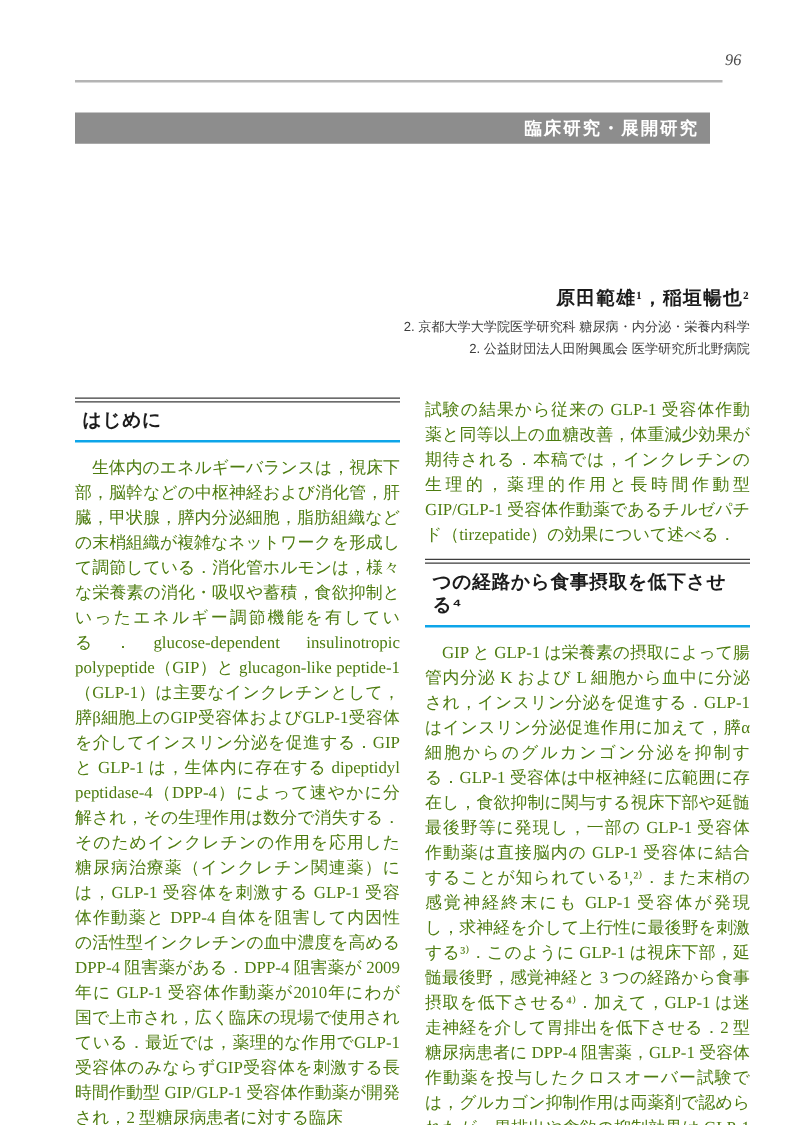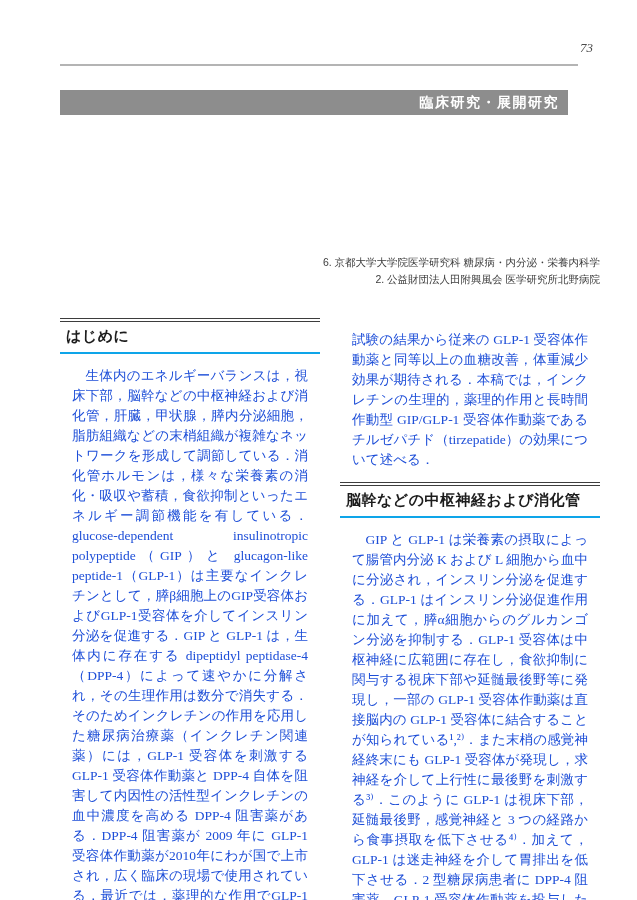--- a/index.html
+++ b/index.html
@@ -43,53 +43,54 @@
   }
   .col { width:260px; }
   .sec-heading {
     border-top:4px double #3d3d3d; border-bottom:2px solid #0ea5e9;
     padding:5px 6px 6px 6px; margin:0 0 10px 0;
     font:bold 15px "Liberation Sans","DejaVu Sans",sans-serif;
     color:#1c1c1c; letter-spacing:0.5px;
   }
   .sec-heading.second { margin-top:9px; }
   .body-text {
-    margin:12px; font:13.5px/20px "Liberation Serif","DejaVu Serif",serif;
-    color:#1d4ed8; text-align:justify;
+    margin:0; font:13.5px/20px "Liberation Serif","DejaVu Serif",serif;
+    color:#4d7c0f; text-align:justify;
   }
   .indent { text-indent:1em; }
 </style>
 </head>
 <body>
 
 <div class="page">
 
-  <div class="page-number">73</div>
+  <div class="page-number">96</div>
   <div class="top-rule"></div>
 
   <div class="banner">
     <span>臨床研究・展開研究</span>
   </div>
 
 
 
+  <div class="authors">原田範雄¹，稲垣暢也²</div>
 
   <div class="affiliations">
-    <div class="affil">6. 京都大学大学院医学研究科 糖尿病・内分泌・栄養内科学</div>
+    <div class="affil">2. 京都大学大学院医学研究科 糖尿病・内分泌・栄養内科学</div>
     <div class="affil">2. 公益財団法人田附興風会 医学研究所北野病院</div>
   </div>
 
   <div class="columns">
 
     <div class="col">
       <h2 class="sec-heading">はじめに</h2>
       <p class="body-text indent">生体内のエネルギーバランスは，視床下部，脳幹などの中枢神経および消化管，肝臓，甲状腺，膵内分泌細胞，脂肪組織などの末梢組織が複雑なネットワークを形成して調節している．消化管ホルモンは，様々な栄養素の消化・吸収や蓄積，食欲抑制といったエネルギー調節機能を有している．glucose-dependent insulinotropic polypeptide（GIP）と glucagon-like peptide-1（GLP-1）は主要なインクレチンとして，膵β細胞上のGIP受容体およびGLP-1受容体を介してインスリン分泌を促進する．GIP と GLP-1 は，生体内に存在する dipeptidyl peptidase-4（DPP-4）によって速やかに分解され，その生理作用は数分で消失する．そのためインクレチンの作用を応用した糖尿病治療薬（インクレチン関連薬）には，GLP-1 受容体を刺激する GLP-1 受容体作動薬と DPP-4 自体を阻害して内因性の活性型インクレチンの血中濃度を高める DPP-4 阻害薬がある．DPP-4 阻害薬が 2009 年に GLP-1 受容体作動薬が2010年にわが国で上市され，広く臨床の現場で使用されている．最近では，薬理的な作用でGLP-1受容体のみならずGIP受容体を刺激する長時間作動型 GIP/GLP-1 受容体作動薬が開発され，2 型糖尿病患者に対する臨床</p>
     </div>
 
     <div class="col">
       <p class="body-text">試験の結果から従来の GLP-1 受容体作動薬と同等以上の血糖改善，体重減少効果が期待される．本稿では，インクレチンの生理的，薬理的作用と長時間作動型 GIP/GLP-1 受容体作動薬であるチルゼパチド（tirzepatide）の効果について述べる．</p>
-      <h2 class="sec-heading second">脳幹などの中枢神経および消化管</h2>
+      <h2 class="sec-heading second">つの経路から食事摂取を低下させる⁴</h2>
       <p class="body-text indent">GIP と GLP-1 は栄養素の摂取によって腸管内分泌 K および L 細胞から血中に分泌され，インスリン分泌を促進する．GLP-1 はインスリン分泌促進作用に加えて，膵α細胞からのグルカンゴン分泌を抑制する．GLP-1 受容体は中枢神経に広範囲に存在し，食欲抑制に関与する視床下部や延髄最後野等に発現し，一部の GLP-1 受容体作動薬は直接脳内の GLP-1 受容体に結合することが知られている¹,²⁾．また末梢の感覚神経終末にも GLP-1 受容体が発現し，求神経を介して上行性に最後野を刺激する³⁾．このように GLP-1 は視床下部，延髄最後野，感覚神経と 3 つの経路から食事摂取を低下させる⁴⁾．加えて，GLP-1 は迷走神経を介して胃排出を低下させる．2 型糖尿病患者に DPP-4 阻害薬，GLP-1 受容体作動薬を投与したクロスオーバー試験では，グルカゴン抑制作用は両薬剤で認められたが，胃排出や食欲の抑制効果は GLP-1 受容体作</p>
     </div>
 
   </div>
 
 </div>
 
 </body></html>

